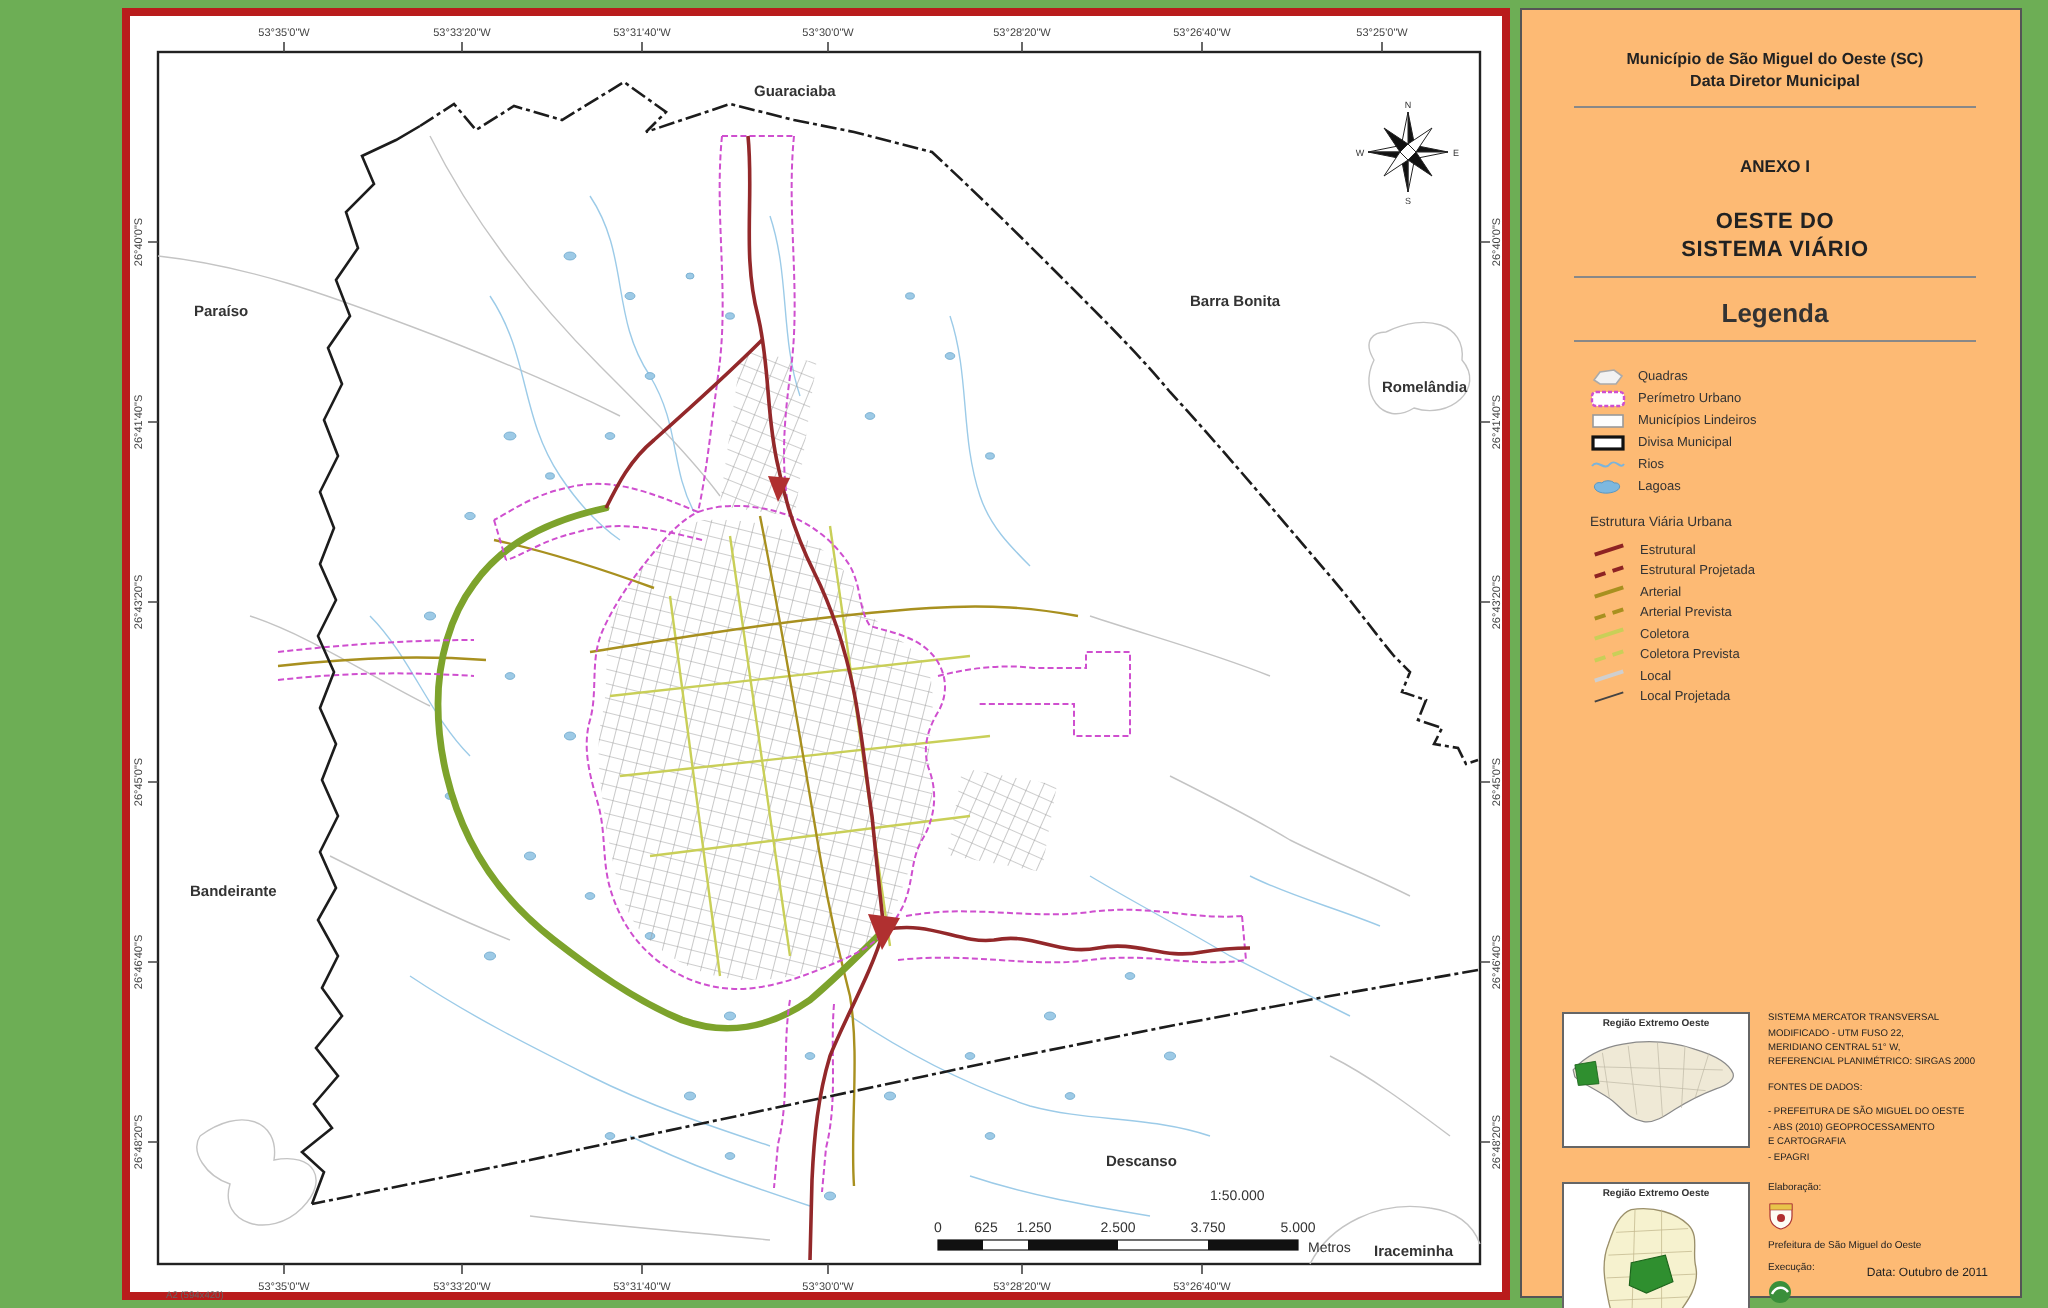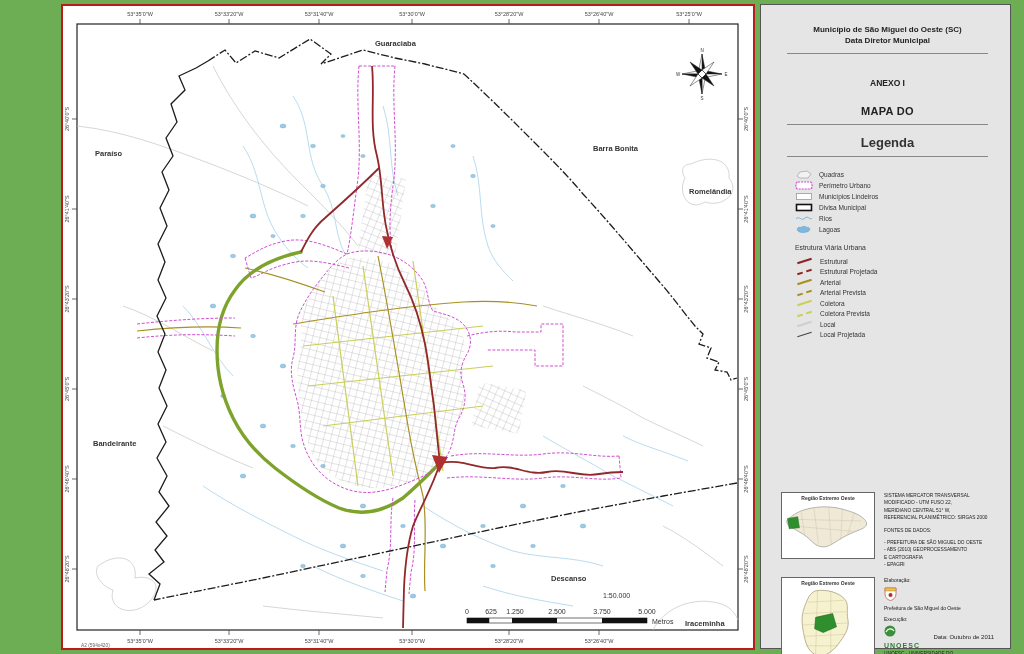--- a/index.html
+++ b/index.html
@@ -4,27 +4,27 @@
 <style>
   html,body{margin:0;padding:0;}
   body{
     width:1024px;height:654px;position:relative;overflow:hidden;
     background:#6dae55;
     font-family:"Liberation Sans", sans-serif;
   }
   
   .sheet{
     position:absolute;left:61px;top:4px;width:694px;height:646px;
-    background:#ffffff;border:2px solid #b91c1c;box-sizing:border-box;padding-left:16px;
+    background:#ffffff;border:4px solid #b91c1c;box-sizing:border-box;padding-left:16px;
   }
   .sheet svg{position:absolute;left:0;top:0;}
   
   .panel{
     position:absolute;left:760px;top:4px;width:251px;height:645px;
-    background:#e5e5e5;border:1px solid #555;box-sizing:border-box;
+    background:#fdba74;border:1px solid #555;box-sizing:border-box;
     padding:20px 16px 6px 20px;color:#222;
   }
   .panel .t1{font-size:8px;font-weight:bold;text-align:center;line-height:1.35;}
   .panel hr{border:none;border-top:1px solid #888;margin:6px 6px;}
   .anexo{font-size:8.5px;font-weight:bold;text-align:center;margin:24px 0 16px 0;}
   .maptitle{font-size:11px;font-weight:bold;text-align:center;line-height:1.3;letter-spacing:.3px;}
   .legtitle{font-size:13px;text-align:center;margin-top:10px;font-weight:bold;color:#333;}
   .legend{margin:12px 0 0 14px;}
   .lg-row{display:flex;align-items:center;height:11px;font-size:6.5px;color:#333;}
   .lg-row .sw{width:18px;height:9px;margin-right:6px;flex:0 0 18px;display:flex;align-items:center;justify-content:center;}
@@ -287,21 +287,22 @@
 </div>
 
 <div class="panel">
   <div class="t1">
     <div>Município de São Miguel do Oeste (SC)</div>
     <div>Data Diretor Municipal</div>
   </div>
   <hr>
   <div class="anexo">ANEXO I</div>
   <div class="maptitle">
-    <div>MAPA DO</div>
+    <div>OESTE DO</div>
+    <div>SISTEMA VIÁRIO</div>
   </div>
   <hr>
   <div class="legtitle">Legenda</div>
   <hr>
 
   <div class="legend">
     <div class="lg-row">
       <span class="sw">
         <svg width="18" height="9">
             <polygon points="2,6 5,2 12,1 16,4 13,8 5,8" fill="#f2f2f2" stroke="#aaa" stroke-width="0.8"></polygon>

